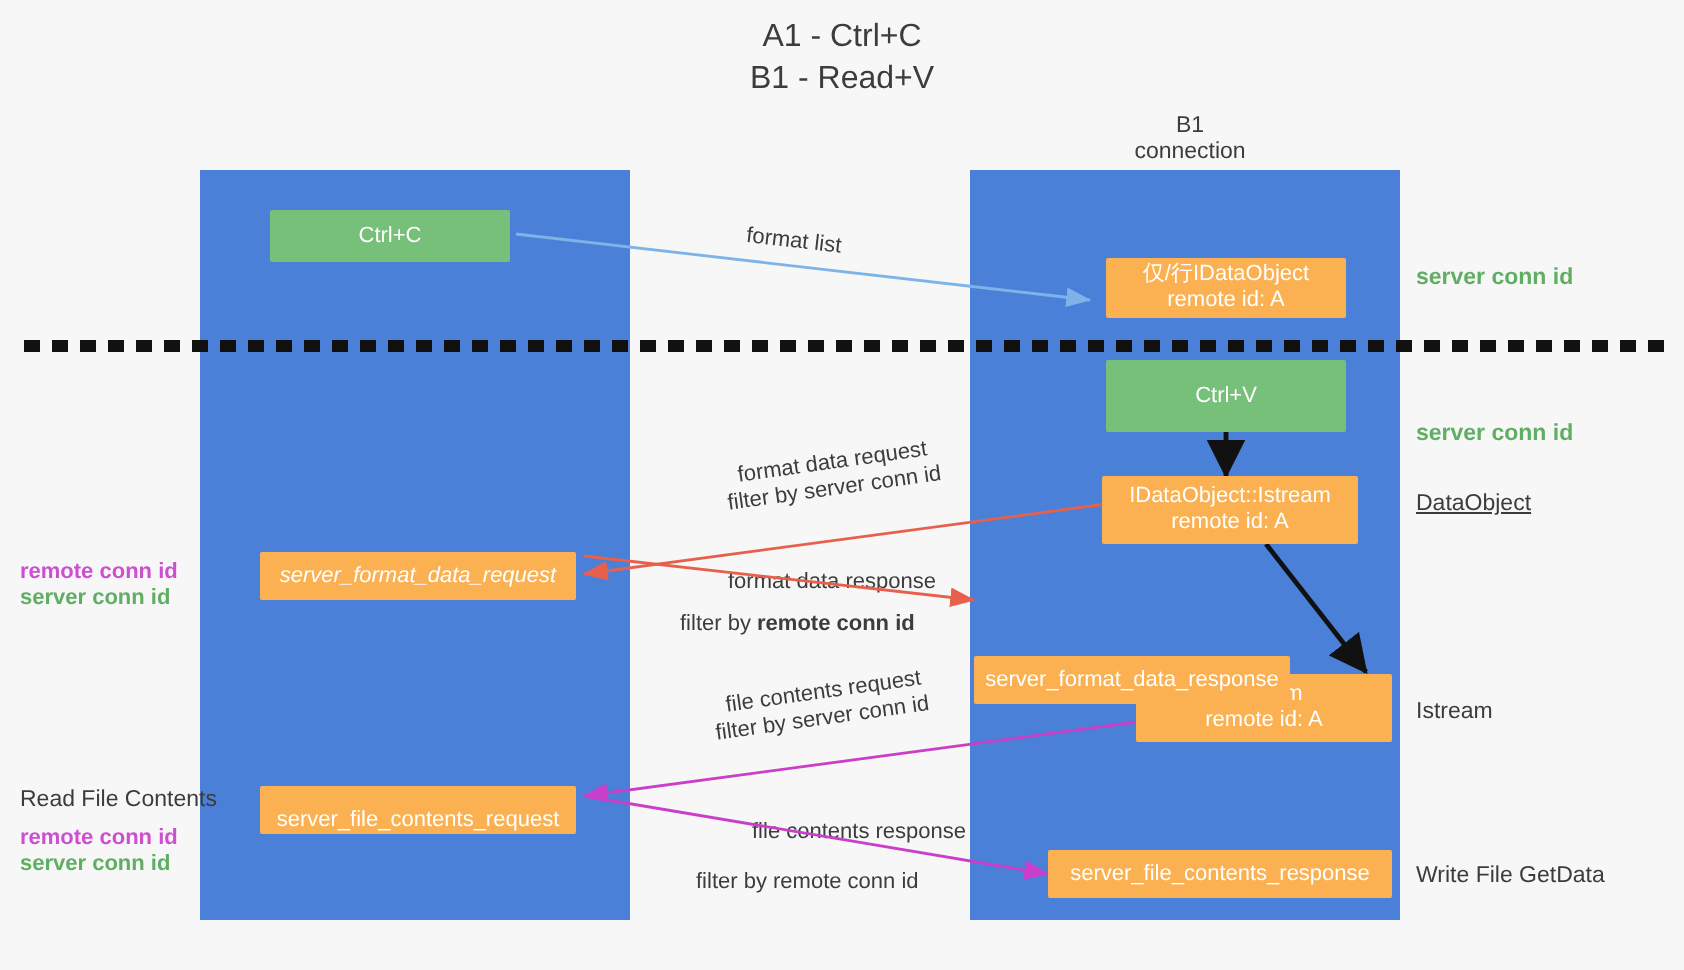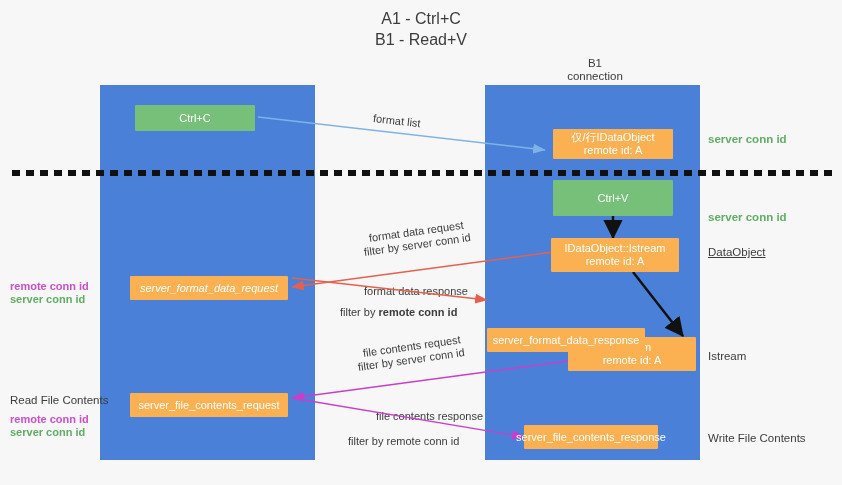--- a/index.html
+++ b/index.html
@@ -165,25 +165,25 @@
   </div>
 
   <div class="box orange" style="left:130px;top:276px;width:158px;height:24px;font-style:italic;">
     <span>server_format_data_request</span>
   </div>
 
   <div class="box orange" style="left:487px;top:288px;width:158px;height:24px;margin-top:40px;">
     <span>server_format_data_response</span>
   </div>
 
-  <div class="box orange" style="left:130px;top:393px;width:158px;height:24px;">
+  <div class="box orange" style="left:130px;top:393px;width:158px;height:24px;justify-content:flex-end;">
     <span>server_file_contents_request</span>
   </div>
 
-  <div class="box orange" style="left:524px;top:425px;width:134px;height:24px;">
+  <div class="box orange" style="left:524px;top:425px;width:172px;height:24px;">
     <span>server_file_contents_response</span>
   </div>
 
   <div class="divider"></div>
 
   <div class="rot" style="left:374px;top:111px;transform:rotate(6.5deg);">format list</div>
 
   <div class="rot" style="left:368px;top:231px;transform:rotate(-8deg);">format data request</div>
   <div class="rot" style="left:363px;top:245px;transform:rotate(-8deg);">
     <span>filter by </span><span class="g">server conn id</span>
@@ -201,21 +201,21 @@
 
   <div class="rot" style="left:376px;top:409px;transform:rotate(0deg);">file contents response</div>
   <div class="rot" style="left:348px;top:434px;transform:rotate(0deg);">
     <span>filter by </span><span class="m">remote conn id</span>
   </div>
 
   <div class="note green-txt" style="left:708px;top:132px;">server conn id</div>
   <div class="note green-txt" style="left:708px;top:210px;">server conn id</div>
   <div class="note" style="left:708px;top:245px;text-decoration:underline;">DataObject</div>
   <div class="note" style="left:708px;top:349px;">Istream</div>
-  <div class="note" style="left:708px;top:431px;">Write File Contents</div>
+  <div class="note" style="left:708px;top:431px;">Write File GetData</div>
 
   <div class="lbl-left mag-txt" style="left:10px;top:279px;color:#cc4fd0;font-weight:bold;">remote conn id</div>
   <div class="lbl-left green-txt" style="left:10px;top:292px;color:#5fae63;font-weight:bold;">server conn id</div>
 
   <div class="lbl-left" style="left:10px;top:393px;color:#3c3c3c;font-size:11.5px;">Read File Contents</div>
   <div class="lbl-left" style="left:10px;top:412px;color:#cc4fd0;font-weight:bold;">remote conn id</div>
   <div class="lbl-left" style="left:10px;top:425px;color:#5fae63;font-weight:bold;">server conn id</div>
 
 </div>
 

